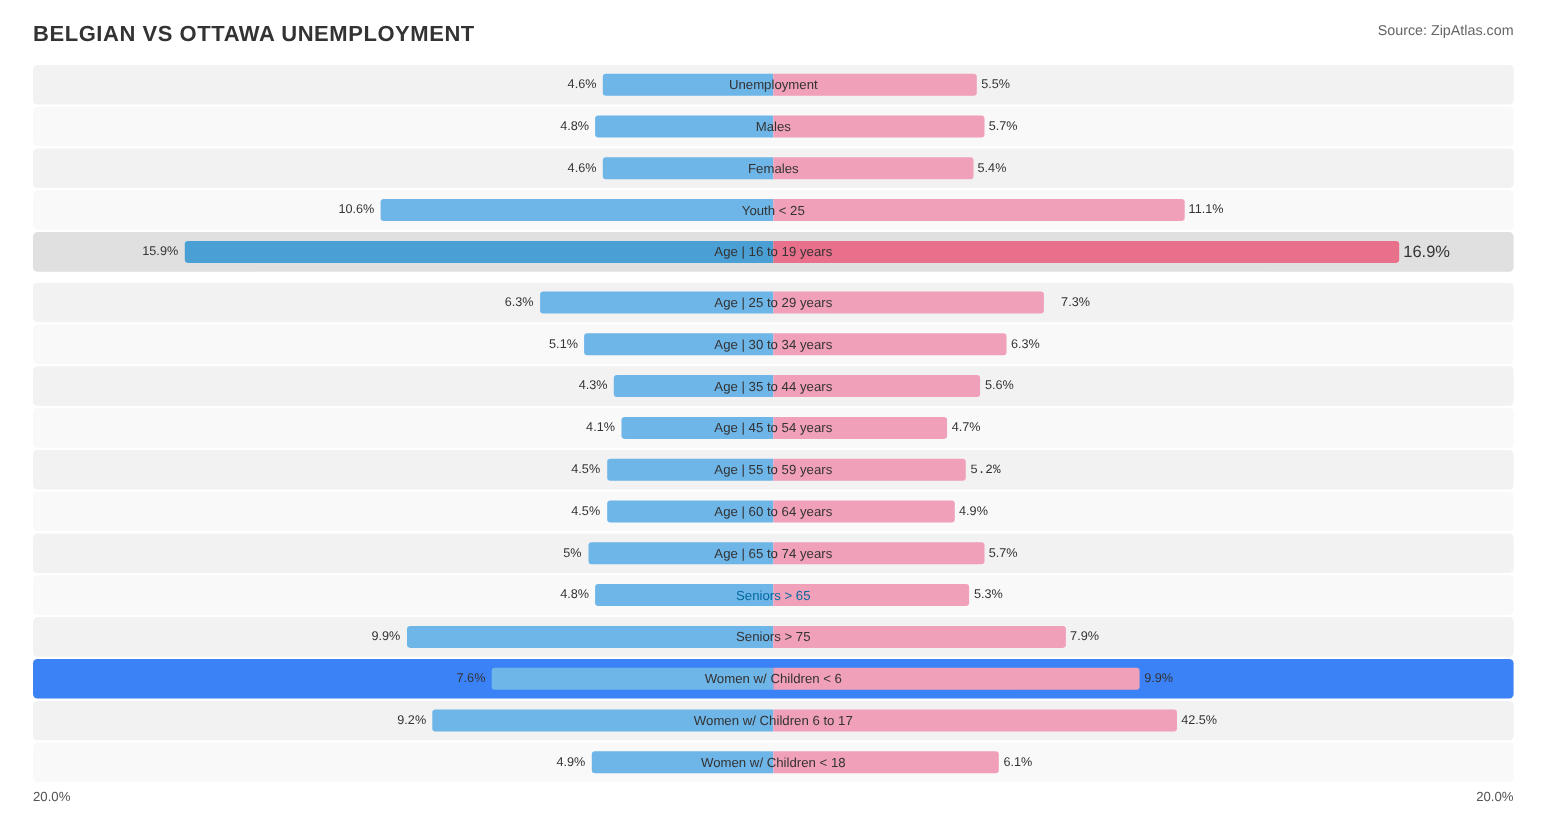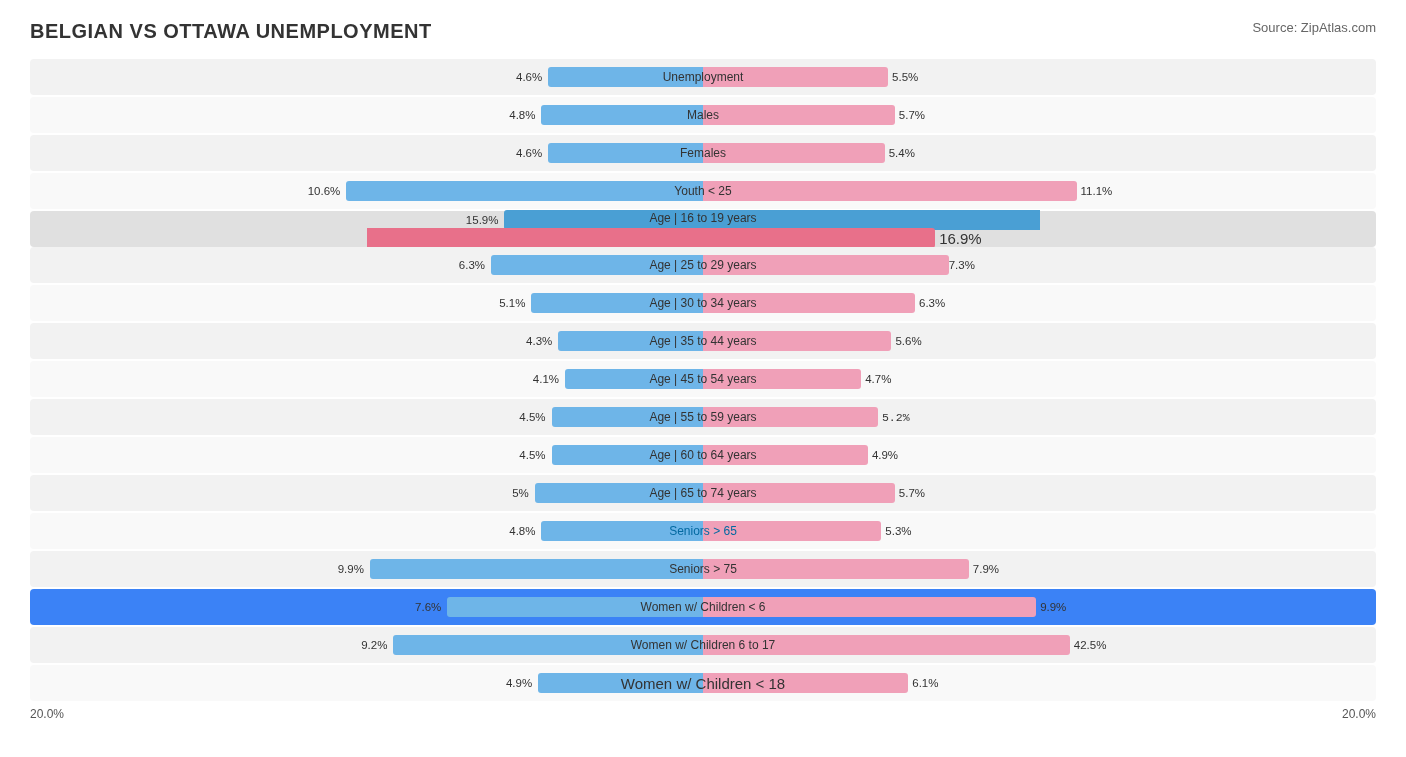--- a/index.html
+++ b/index.html
@@ -117,40 +117,40 @@
         <div style="width: 50%; height: 100%; display: flex; align-items: center; justify-content: flex-end; position: relative;">
           <div style="height: 20px; background: rgb(110, 181, 232); border-radius: 3px 0px 0px 3px; position: absolute; right: 0px; width: 53%;"></div>
           <span style="position: absolute; right: 53%; padding-right: 4px; font-size: 11.5px; color: rgb(51, 51, 51); white-space: nowrap; transform: translateX(-2px);">10.6%</span>
         </div>
         <div style="position: absolute; left: 50%; transform: translateX(-50%); font-size: 12px; color: rgb(51, 51, 51); white-space: nowrap; z-index: 10; text-align: center; font-weight: 500; pointer-events: none;">Youth &lt; 25</div>
         <div style="width: 50%; height: 100%; display: flex; align-items: center; justify-content: flex-start; position: relative;">
           <div style="height: 20px; background: rgb(240, 160, 184); border-radius: 0px 3px 3px 0px; position: absolute; left: 0px; width: 55.5%;"></div>
           <span style="position: absolute; left: 55.5%; padding-left: 4px; font-size: 11.5px; color: rgb(51, 51, 51); white-space: nowrap;">11.1%</span>
         </div>
       </div>
-      <div class="bar-row highlighted" style="display: flex; align-items: center; position: relative; height: 36px; margin-bottom: 0; border-radius: 4px; background: rgb(224, 224, 224); flex-direction: column;">
+      <div class="bar-row highlighted" style="display: flex; align-items: center; position: relative; height: 36px; margin-bottom: 10px; border-radius: 4px; background: rgb(224, 224, 224);">
         <div style="width: 50%; height: 100%; display: flex; align-items: center; justify-content: flex-end; position: relative;">
           <div style="height: 20px; background: rgb(74, 159, 212); border-radius: 3px 0px 0px 3px; position: absolute; right: 0px; width: 79.5%;"></div>
           <span style="position: absolute; right: 79.5%; padding-right: 4px; font-size: 11.5px; color: rgb(51, 51, 51); white-space: nowrap; transform: translateX(-2px);">15.9%</span>
         </div>
         <div style="position: absolute; left: 50%; transform: translateX(-50%); font-size: 12px; color: rgb(51, 51, 51); white-space: nowrap; z-index: 10; text-align: center; font-weight: 500; pointer-events: none;">Age | 16 to 19 years</div>
         <div style="width: 50%; height: 100%; display: flex; align-items: center; justify-content: flex-start; position: relative;">
           <div style="height: 20px; background: rgb(232, 112, 138); border-radius: 0px 3px 3px 0px; position: absolute; left: 0px; width: 84.5%;"></div>
           <span style="position: absolute; left: 84.5%; padding-left: 4px; font-size: 15px; color: rgb(51, 51, 51); white-space: nowrap;">16.9%</span>
         </div>
       </div>
       <div class="bar-row" style="display: flex; align-items: center; position: relative; height: 36px; margin-bottom: 2px; border-radius: 4px; background: rgb(242, 242, 242);">
         <div style="width: 50%; height: 100%; display: flex; align-items: center; justify-content: flex-end; position: relative;">
           <div style="height: 20px; background: rgb(110, 181, 232); border-radius: 3px 0px 0px 3px; position: absolute; right: 0px; width: 31.5%;"></div>
           <span style="position: absolute; right: 31.5%; padding-right: 4px; font-size: 11.5px; color: rgb(51, 51, 51); white-space: nowrap; transform: translateX(-2px);">6.3%</span>
         </div>
         <div style="position: absolute; left: 50%; transform: translateX(-50%); font-size: 12px; color: rgb(51, 51, 51); white-space: nowrap; z-index: 10; text-align: center; font-weight: 500; pointer-events: none;">Age | 25 to 29 years</div>
         <div style="width: 50%; height: 100%; display: flex; align-items: center; justify-content: flex-start; position: relative;">
           <div style="height: 20px; background: rgb(240, 160, 184); border-radius: 0px 3px 3px 0px; position: absolute; left: 0px; width: 36.5%;"></div>
-          <span style="position: absolute; left: 36.5%; padding-left: 0; font-size: 11.5px; color: rgb(51, 51, 51); white-space: nowrap;">7.3%</span>
+          <span style="position: absolute; left: 36.5%; padding-left: 16px; font-size: 11.5px; color: rgb(51, 51, 51); white-space: nowrap;">7.3%</span>
         </div>
       </div>
       <div class="bar-row" style="display: flex; align-items: center; position: relative; height: 36px; margin-bottom: 2px; border-radius: 4px; background: rgb(249, 249, 249);">
         <div style="width: 50%; height: 100%; display: flex; align-items: center; justify-content: flex-end; position: relative;">
           <div style="height: 20px; background: rgb(110, 181, 232); border-radius: 3px 0px 0px 3px; position: absolute; right: 0px; width: 25.5%;"></div>
           <span style="position: absolute; right: 25.5%; padding-right: 4px; font-size: 11.5px; color: rgb(51, 51, 51); white-space: nowrap; transform: translateX(-2px);">5.1%</span>
         </div>
         <div style="position: absolute; left: 50%; transform: translateX(-50%); font-size: 12px; color: rgb(51, 51, 51); white-space: nowrap; z-index: 10; text-align: center; font-weight: 500; pointer-events: none;">Age | 30 to 34 years</div>
         <div style="width: 50%; height: 100%; display: flex; align-items: center; justify-content: flex-start; position: relative;">
           <div style="height: 20px; background: rgb(240, 160, 184); border-radius: 0px 3px 3px 0px; position: absolute; left: 0px; width: 31.5%;"></div>
@@ -254,21 +254,21 @@
         <div style="width: 50%; height: 100%; display: flex; align-items: center; justify-content: flex-start; position: relative;">
           <div style="height: 20px; background: rgb(240, 160, 184); border-radius: 0px 3px 3px 0px; position: absolute; left: 0px; width: 54.5%;"></div>
           <span style="position: absolute; left: 54.5%; padding-left: 4px; font-size: 11.5px; color: rgb(51, 51, 51); white-space: nowrap;">42.5%</span>
         </div>
       </div>
       <div class="bar-row" style="display: flex; align-items: center; position: relative; height: 36px; margin-bottom: 2px; border-radius: 4px; background: rgb(249, 249, 249);">
         <div style="width: 50%; height: 100%; display: flex; align-items: center; justify-content: flex-end; position: relative;">
           <div style="height: 20px; background: rgb(110, 181, 232); border-radius: 3px 0px 0px 3px; position: absolute; right: 0px; width: 24.5%;"></div>
           <span style="position: absolute; right: 24.5%; padding-right: 4px; font-size: 11.5px; color: rgb(51, 51, 51); white-space: nowrap; transform: translateX(-2px);">4.9%</span>
         </div>
-        <div style="position: absolute; left: 50%; transform: translateX(-50%); font-size: 15px; color: rgb(51, 51, 51); white-space: nowrap; z-index: 10; text-align: center; font-weight: 500; pointer-events: none;">Women w/ Children &lt; 18</div>
+        <div style="position: absolute; left: 50%; transform: translateX(-50%); font-size: 12px; color: rgb(51, 51, 51); white-space: nowrap; z-index: 10; text-align: center; font-weight: 500; pointer-events: none;">Women w/ Children &lt; 18</div>
         <div style="width: 50%; height: 100%; display: flex; align-items: center; justify-content: flex-start; position: relative;">
           <div style="height: 20px; background: rgb(240, 160, 184); border-radius: 0px 3px 3px 0px; position: absolute; left: 0px; width: 30.5%;"></div>
           <span style="position: absolute; left: 30.5%; padding-left: 4px; font-size: 11.5px; color: rgb(51, 51, 51); white-space: nowrap;">6.1%</span>
         </div>
       </div>
     </div>
 
   <div class="axis-row">
     <div class="axis-left">20.0%</div>
     <div class="axis-right">20.0%</div>

